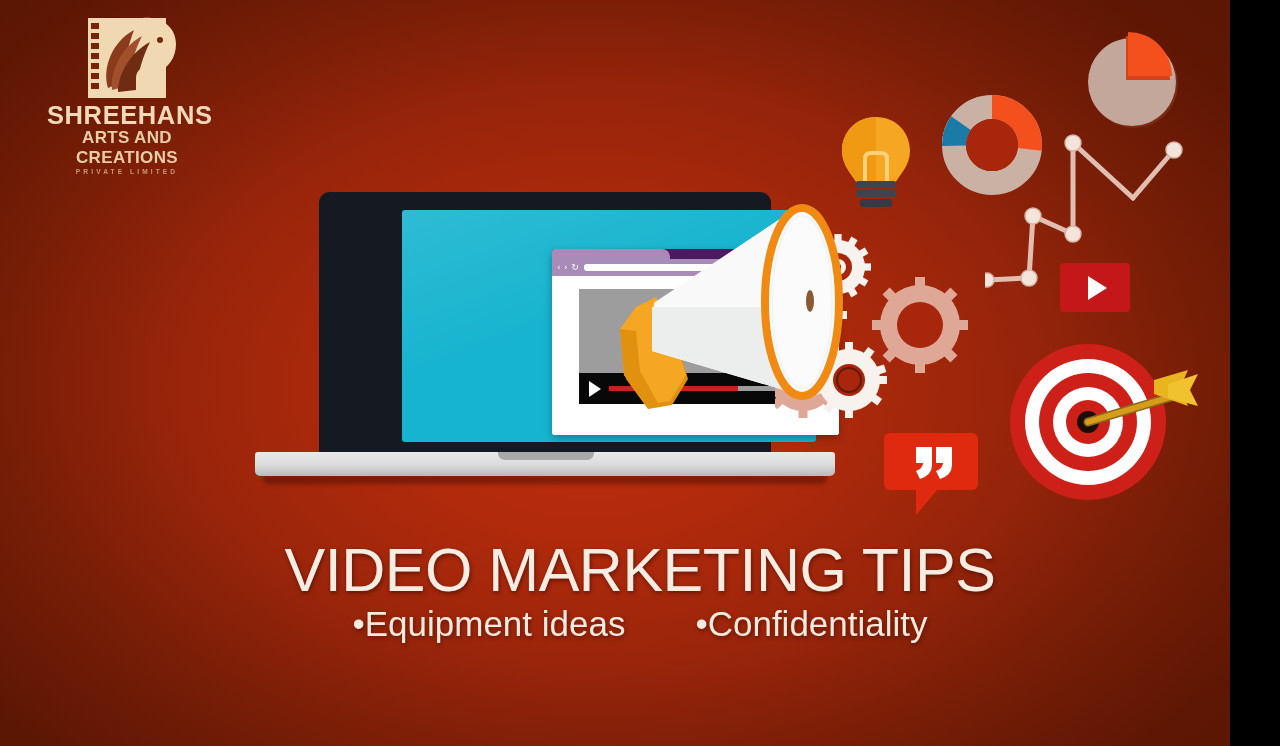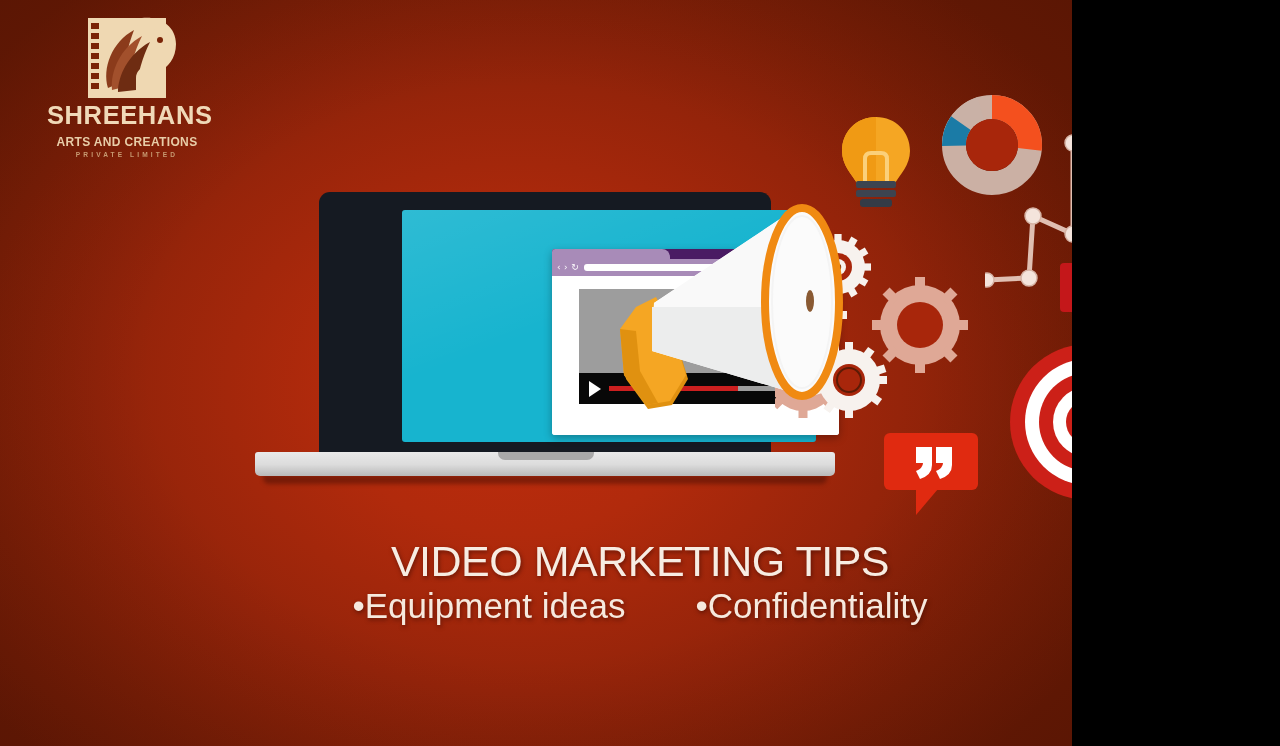--- a/index.html
+++ b/index.html
@@ -2,21 +2,21 @@
 <html><head>
 <meta charset="utf-8">
 <style>
   html, body {
     margin: 0;
     padding: 0;
     background: #000;
   }
   #stage {
     position: relative;
-    width: 1072px;
+    width: 1230px;
     height: 746px;
     overflow: hidden;
     font-family: "Liberation Sans", sans-serif;
     background: #0c4a6e;
   }
   
   #bg {
     position: absolute;
     inset: 0;
     background:
@@ -47,25 +47,25 @@
     color: #f0d9b8;
     font-size: 25.5px;
     font-weight: bold;
     letter-spacing: 0.6px;
     line-height: 1.02;
     margin-top: 2px;
     font-family: "Liberation Sans", sans-serif;
   }
   .logo-line2 {
     color: #e8cda8;
-    font-size: 12px;
+    font-size: 17px;
     font-weight: bold;
     letter-spacing: 0.35px;
     line-height: 1.15;
-    margin-top: 8px;
+    margin-top: 0px;
   }
   .logo-line3 {
     color: #c79a72;
     font-size: 6.6px;
     font-weight: bold;
     letter-spacing: 3.1px;
     line-height: 1.2;
     margin-top: 1px;
   }
 
@@ -292,21 +292,21 @@
   
   #headline-block {
     position: absolute;
     left: 0;
     top: 540px;
     width: 1280px;
     text-align: center;
   }
   #headline-title {
     color: #f7ece2;
-    font-size: 43px;
+    font-size: 61px;
     font-weight: normal;
     letter-spacing: -0.5px;
     line-height: 1.0;
     text-shadow: 1px 2px 4px rgba(50,8,0,0.55);
     font-family: "Liberation Sans", sans-serif;
     white-space: nowrap;
   }
   .bullet-row {
     color: #f6e9de;
     font-size: 35px;

